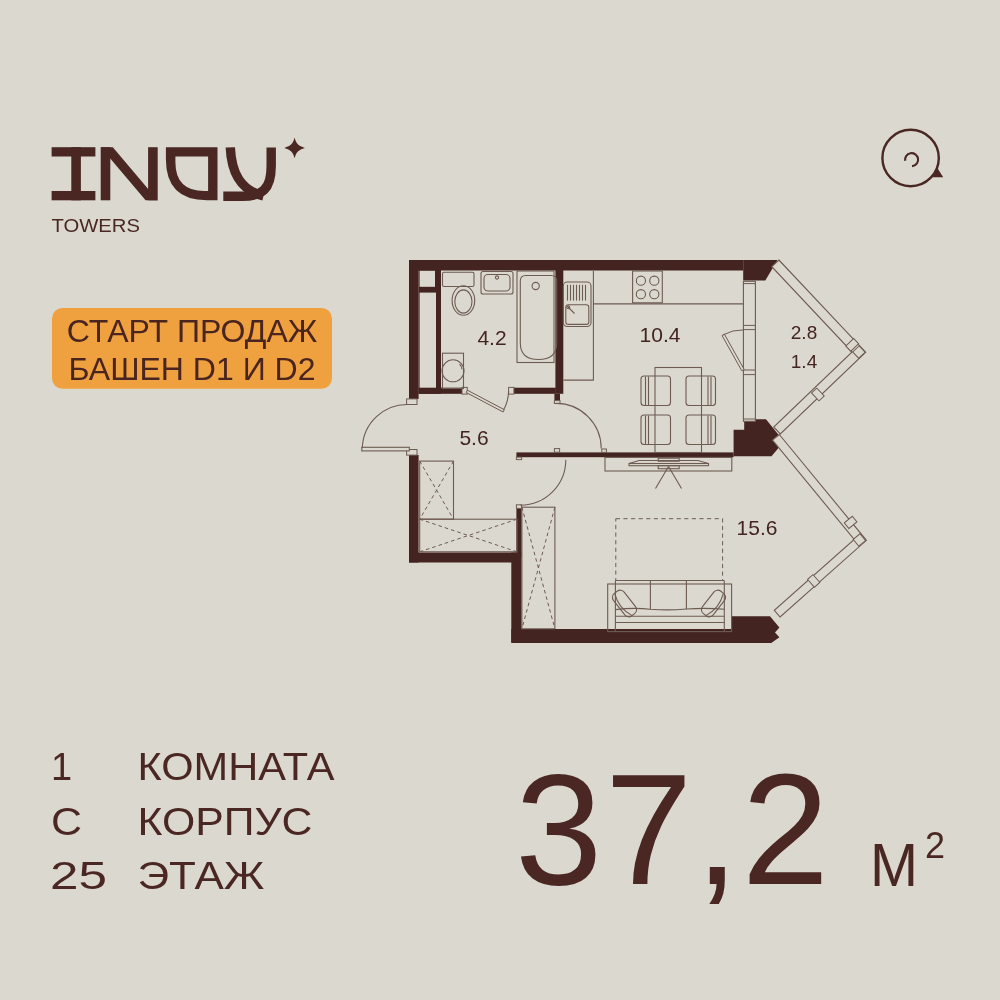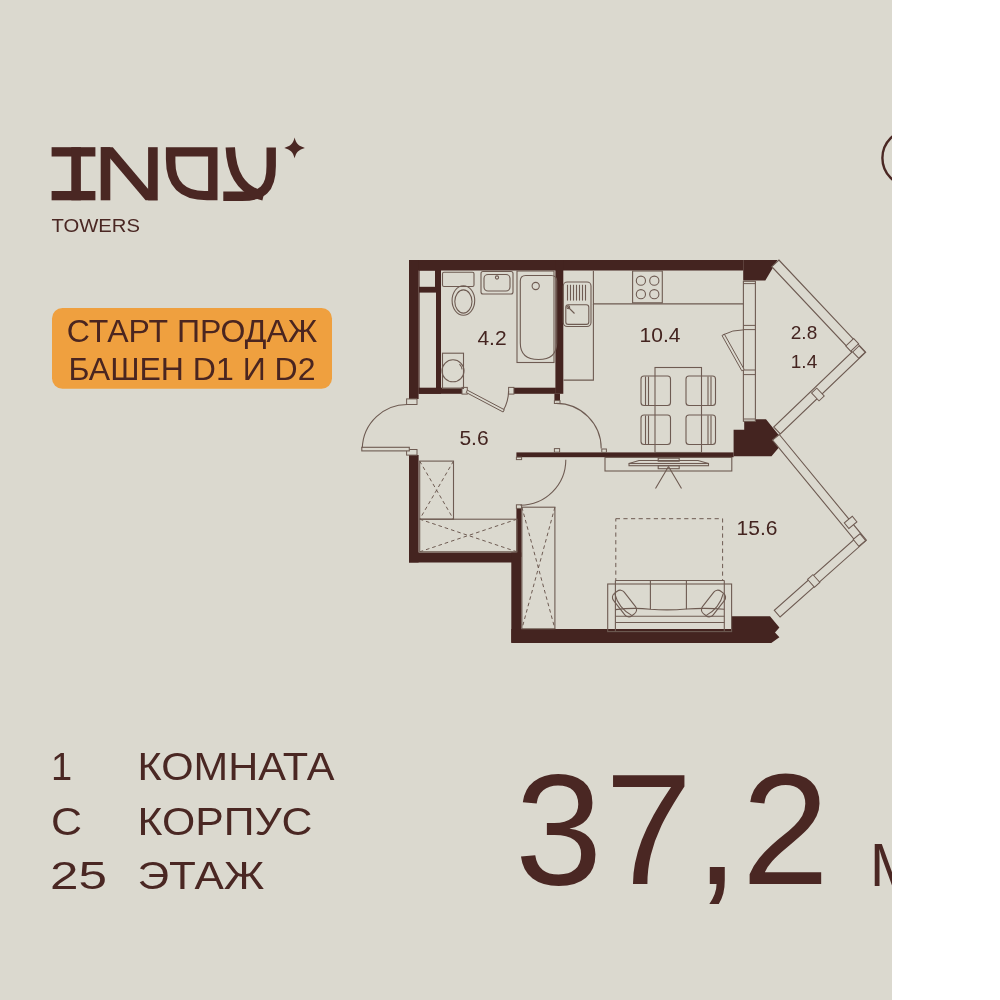--- a/index.html
+++ b/index.html
@@ -1,16 +1,16 @@
 <!DOCTYPE html>
 <html><head>
 <meta charset="utf-8">
 <style>
   html,body{margin:0;padding:0;}
-  .page{position:relative;width:892px;height:1000px;background:#dbd9cf;font-family:"Liberation Sans",sans-serif;overflow:hidden;}
+  .page{position:relative;width:1000px;height:1000px;background:#dbd9cf;font-family:"Liberation Sans",sans-serif;overflow:hidden;}
   svg text{font-family:"Liberation Sans",sans-serif;}
 </style>
 </head>
 <body>
 <div class="page">
 <svg width="1000" height="1000" viewBox="0 0 1000 1000">
 
 <g fill="#4a2723">
 
   <g>

